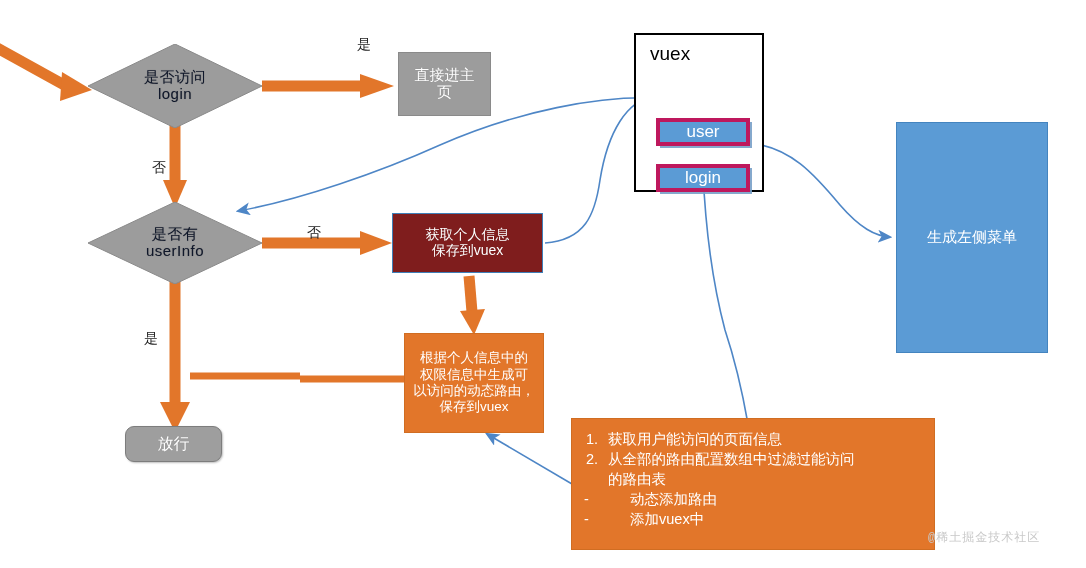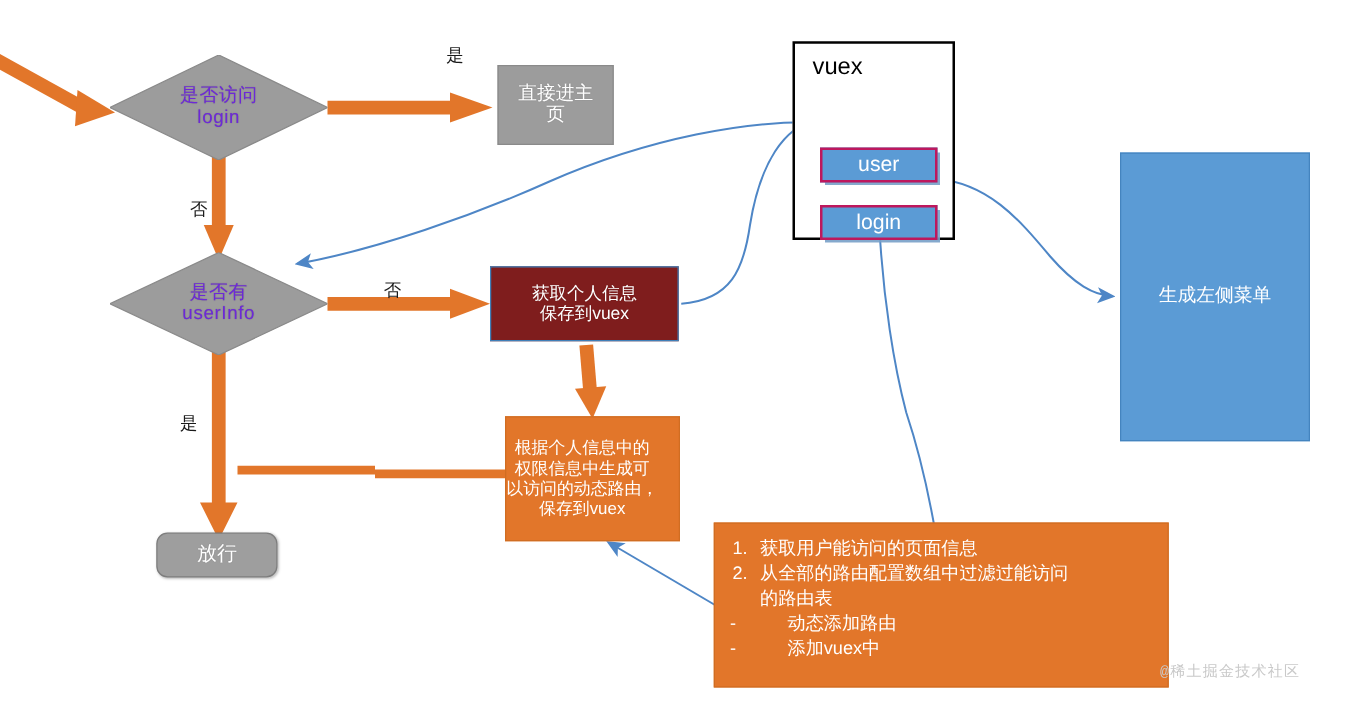--- a/index.html
+++ b/index.html
@@ -28,21 +28,21 @@
     align-items: center;
     justify-content: center;
     text-align: center;
     color: #ffffff;
     line-height: 1.12;
     box-sizing: border-box;
     white-space: pre-line;
   }
   
   .diamond {
-    color: #6d28d9;
+    color: #0f172a;
     background: transparent;
   }
   .diamond .dia-shape {
     position: absolute;
     left: 0; top: 0;
     width: 100%; height: 100%;
   }
   .diamond .dia-label {
     position: relative;
     z-index: 2;
@@ -89,21 +89,21 @@
     position: absolute;
     left: 14px;
     top: 8px;
     font-size: 19px;
     color: #000000;
     font-family: "Liberation Sans", "DejaVu Sans", sans-serif;
   }
   .vuex-item {
     position: absolute;
     background: #5b9bd5;
-    border: 2px solid #be185d;
+    border: 4px solid #be185d;
     color: #ffffff;
     display: flex;
     align-items: center;
     justify-content: center;
     font-size: 17px;
     box-shadow: 3px 3px 0 -1px rgba(120,160,200,.9);
     box-sizing: border-box;
   }
   
   .orange-box {
@@ -252,21 +252,21 @@
 
   <div class="node blue-box" style="left:392px; top:213px; width:151px; height:60px;">
     <span>获取个人信息
 保存到vuex</span>
   </div>
 
   <div class="node gray-round" style="left:125px; top:426px; width:97px; height:36px;">
     <span>放行</span>
   </div>
 
-  <div class="node orange-box" style="left:404px; top:333px; width:140px; height:100px; display:flex; align-items:center; justify-content:flex-start;">
+  <div class="node orange-box" style="left:404px; top:333px; width:140px; height:100px; display:flex; align-items:center; justify-content:center;">
     <span>根据个人信息中的
 权限信息中生成可
 以访问的动态路由，
 保存到vuex</span>
   </div>
 
   <div class="vuex-container" style="left:634px; top:33px; width:130px; height:159px;padding-left:31px;">
     <span class="vuex-title">vuex</span>
     <div class="vuex-item" style="left:20px; top:83px; width:94px; height:28px;">
       <span>user</span>

